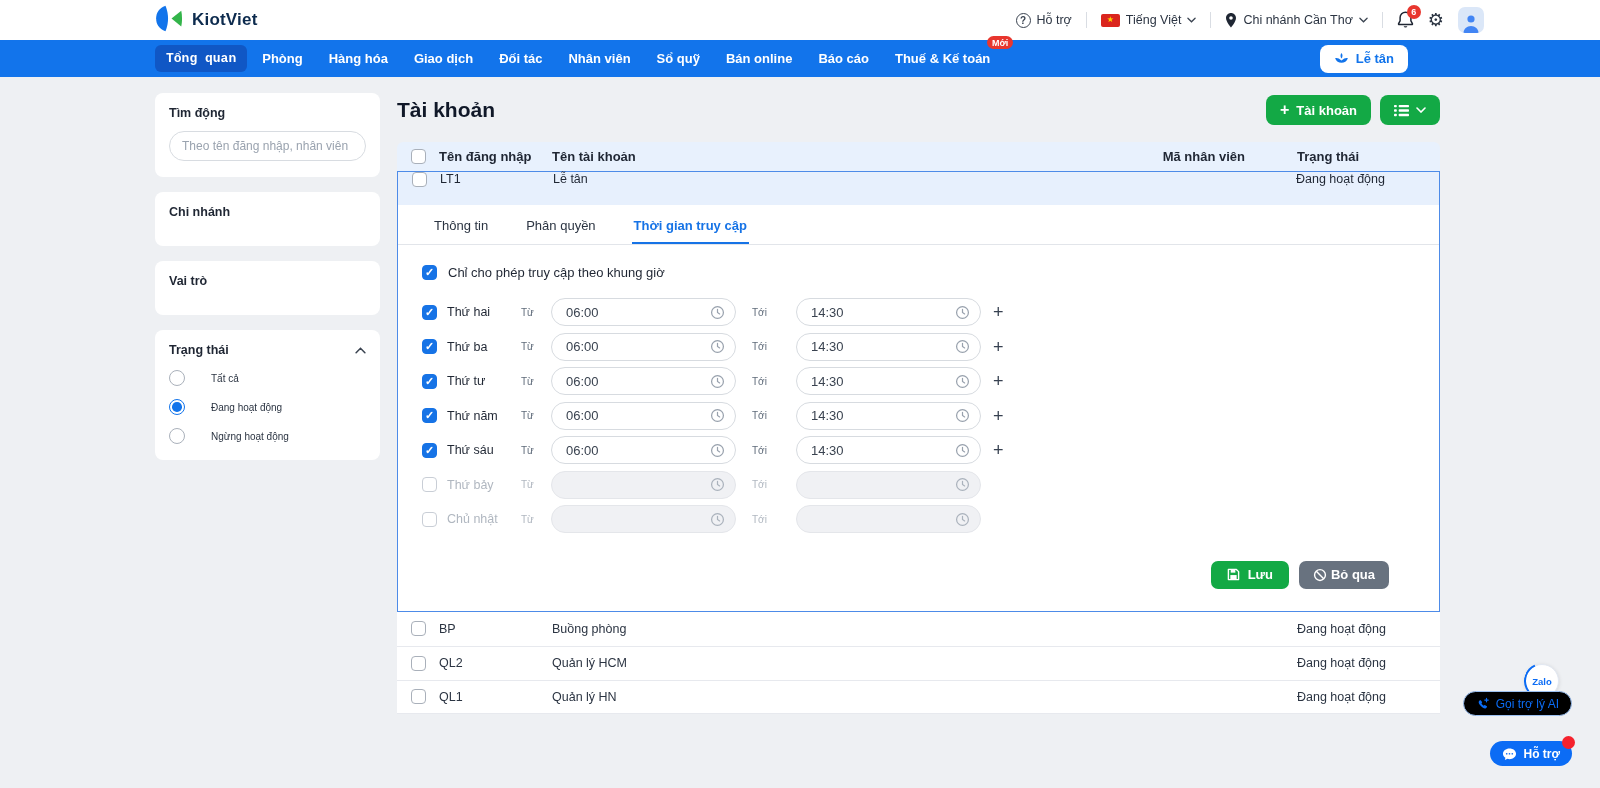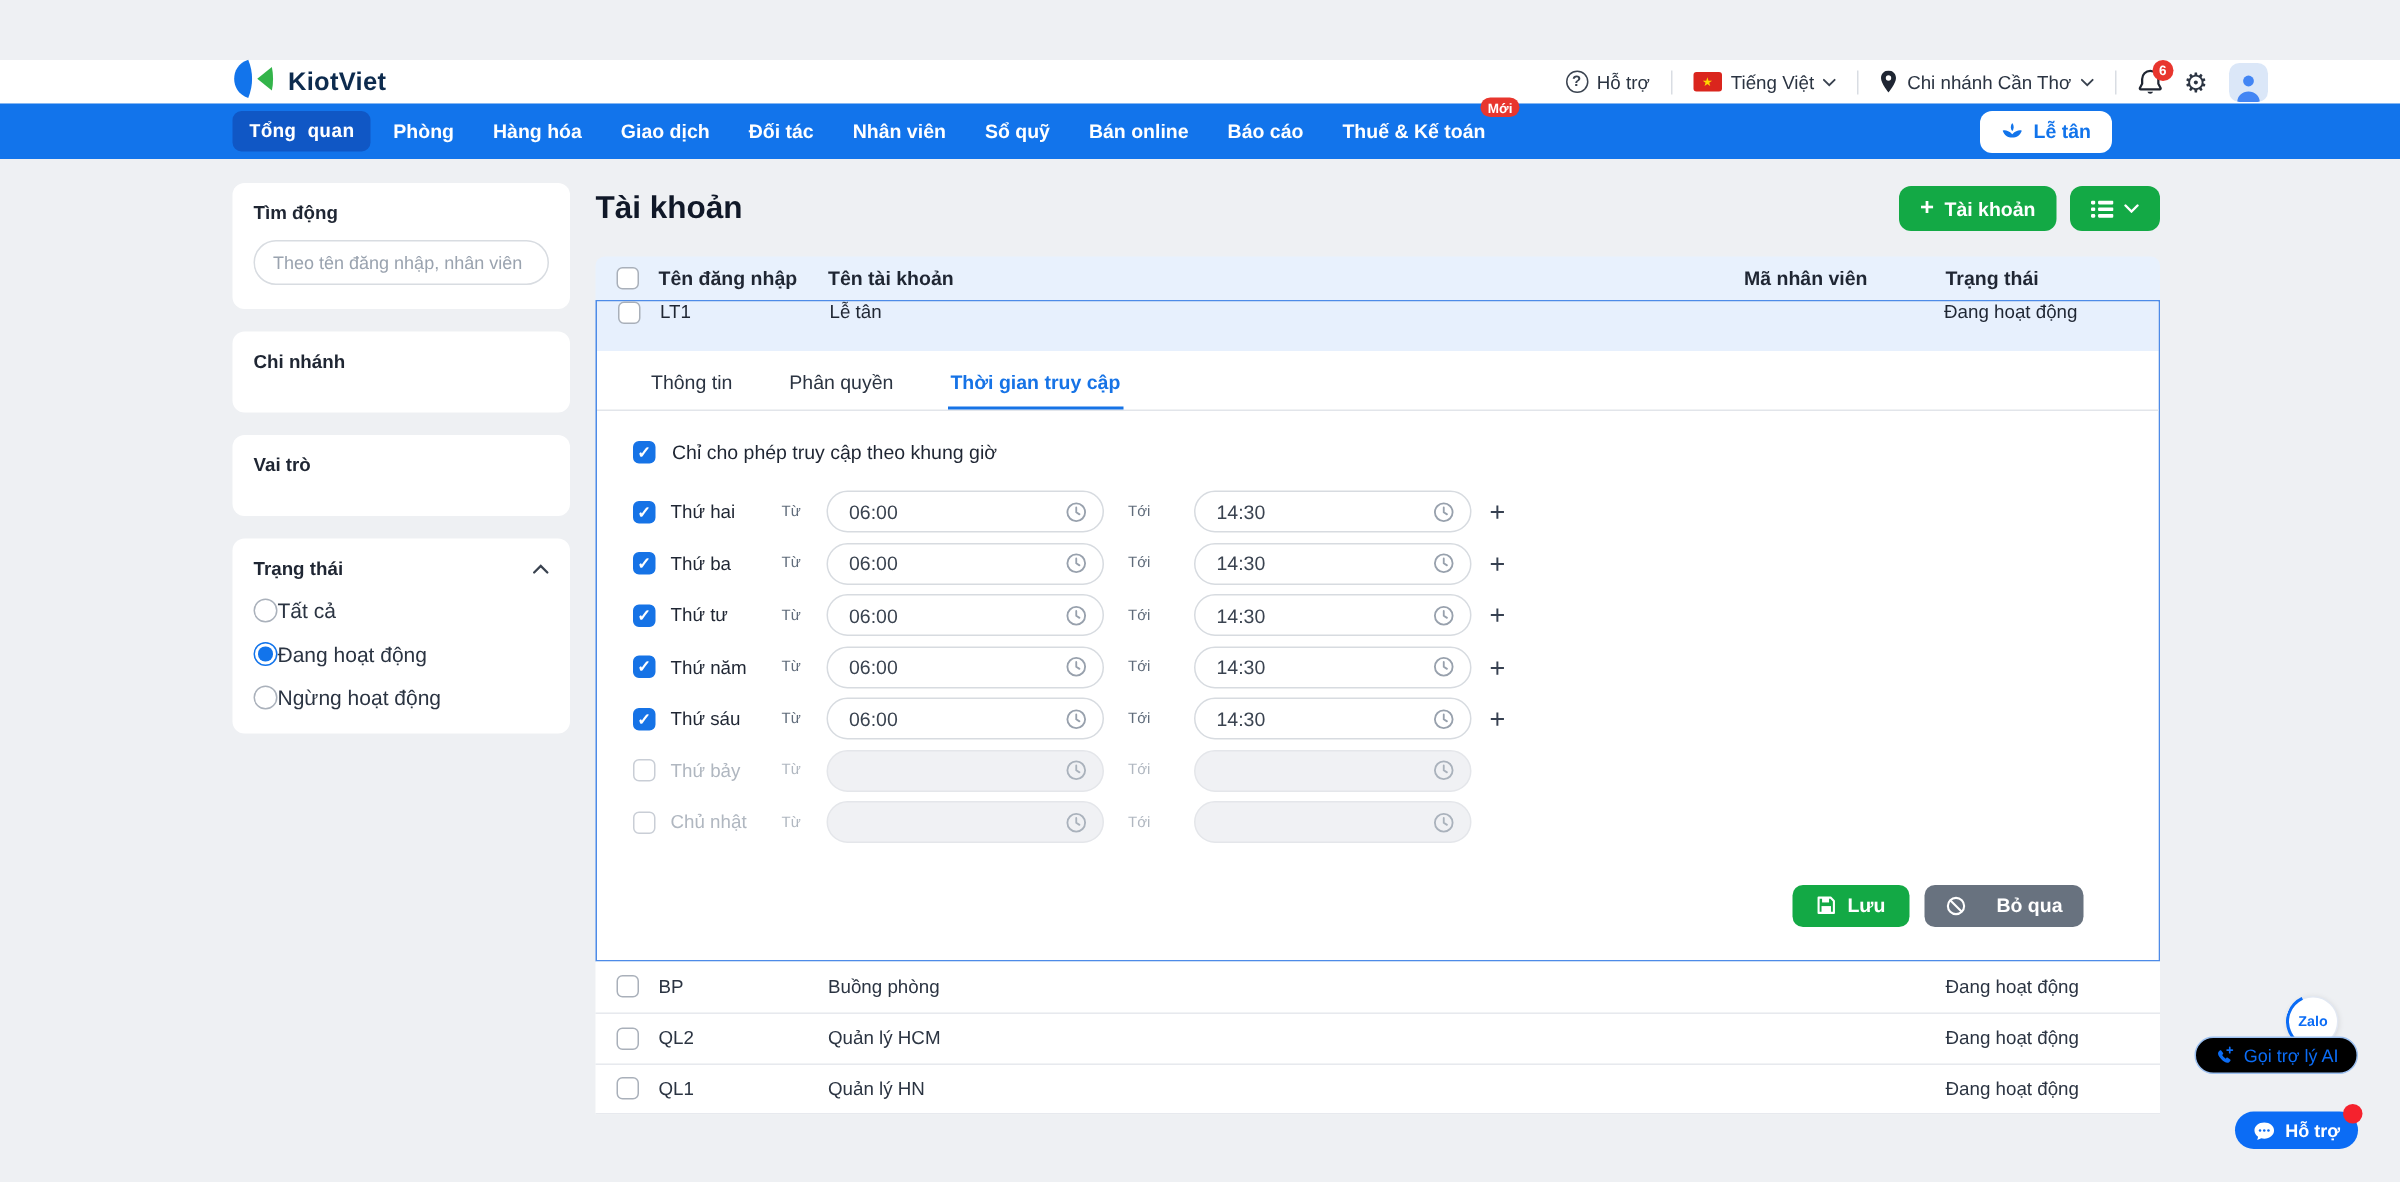--- a/index.html
+++ b/index.html
@@ -1,21 +1,21 @@
 <!DOCTYPE html>
 <html><head>
 <meta charset="utf-8">
 <style>
   * { margin:0; padding:0; box-sizing:border-box; }
   html,body { width:1600px; height:788px; overflow:hidden; }
   body { font-family:"Liberation Sans", sans-serif; background:#eef0f3; color:#1f2633; }
 
   
-  .topbar { height:29px; background:#fff; display:flex; align-items:center;
-            justify-content:space-between; padding:0 88px 0 155px;margin-top:40px; }
+  .topbar { height:40px; background:#fff; display:flex; align-items:center;
+            justify-content:space-between; padding:0 116px 0 155px; }
   .brand { display:flex; align-items:center; gap:7px; cursor:pointer; }
   .brand-text { font-size:17px; font-weight:bold; color:#0d2b4e; letter-spacing:.2px; }
   .topbar-right { display:flex; align-items:center; gap:14px; }
   .top-item { display:flex; align-items:center; gap:6px; font-size:12.5px; color:#2b3442; cursor:pointer; }
   .vdiv { width:1px; height:16px; background:#d9dde3; }
   .qmark { width:15px; height:15px; border:1.3px solid #3a4350; border-radius:50%;
            font-size:10px; font-weight:bold; display:flex; align-items:center; justify-content:center; color:#3a4350; }
   .flag { width:19px; height:13px; background:#da251d; border-radius:2px; display:flex;
           align-items:center; justify-content:center; color:#ffd600; font-size:8px; line-height:1; }
   .bell-wrap { position:relative; cursor:pointer; display:flex; align-items:center; }
@@ -44,21 +44,21 @@
   .sidebar { width:225px; flex:none; }
   .card { background:#fff; border-radius:8px; padding:13px 14px 16px; margin-bottom:15px; }
   .card-title { font-size:12.5px; font-weight:bold; color:#1f2633; margin-bottom:11px;
                 display:flex; justify-content:space-between; align-items:center; }
   .search-input { width:100%; height:30px; border:1px solid #d8dce1; border-radius:15px;
                   padding:0 12px; font-size:12px; color:#3a4350; font-family:inherit; outline:none; }
   .search-input::placeholder { color:#9aa3af; }
   .select-box { width:100%; height:30px; border:1px solid #d8dce1; border-radius:15px;
                 display:flex; align-items:center; justify-content:space-between;
                 padding:0 12px; font-size:12px; color:#6b7480; cursor:pointer; background:#fff; }
-  .radio-row { display:flex; align-items:center; gap:0; font-size:14px; color:#2b3442;
+  .radio-row { display:flex; align-items:center; gap:26px; font-size:10px; color:#2b3442;
                margin-top:13px; cursor:pointer; }
   .radio { width:16px; height:16px; border-radius:50%; border:1.6px solid #aab1bb; background:#fff;
            flex:none; position:relative; }
   .radio.checked { border-color:#1274eb; }
   .radio.checked::after { content:""; position:absolute; inset:2.2px; border-radius:50%; background:#1274eb; }
 
   
   .main { flex:1; max-width:1043px; }
   .main-head { display:flex; align-items:center; justify-content:space-between; margin:2px 0 17px; }
   .page-title { font-size:21px; font-weight:bold; color:#101828; }
@@ -101,21 +101,21 @@
   .time-box input { border:none; outline:none; width:120px; font-size:13px; color:#3a4350;
                     font-family:inherit; background:transparent; }
   .time-box.second { margin-left:14px; }
   .sched-row.off .day-label, .sched-row.off .fromto { color:#b0b7c0; }
   .sched-row.off .time-box { background:#f0f1f4; border-color:#e4e6ea; }
   .plus-add { margin-left:12px; font-size:18px; color:#374151; cursor:pointer; line-height:1; width:14px; }
   .detail-actions { display:flex; justify-content:flex-end; gap:10px; margin-top:24px; padding-right:26px; }
   .btn-save { display:flex; align-items:center; gap:8px; background:#13a945; color:#fff; border:none;
               border-radius:7px; height:28px; padding:0 16px; font-size:13px; font-weight:bold;
               cursor:pointer; font-family:inherit; }
-  .btn-skip { display:flex; align-items:center; gap:20px; background:#68727f; color:#fff; border:none;
+  .btn-skip { display:flex; align-items:center; gap:4px; background:#68727f; color:#fff; border:none;
               border-radius:7px; height:28px; padding:0 14px; font-size:13px; font-weight:bold;
               cursor:pointer; font-family:inherit; }
 
   
   .zalo { position:absolute; right:41px; bottom:90px; width:34px; height:34px; border-radius:50%;
           background:#fff; border:1px solid #e2e8f2; display:flex; align-items:center; justify-content:center;
           cursor:pointer; box-shadow:0 1px 4px rgba(0,0,0,.12); }
   .zalo::before { content:""; position:absolute; inset:-2px; border-radius:50%;
                   border:2.5px solid transparent; border-left-color:#0b6cf5; border-bottom-color:#0b6cf5;
                   transform:rotate(20deg); }

